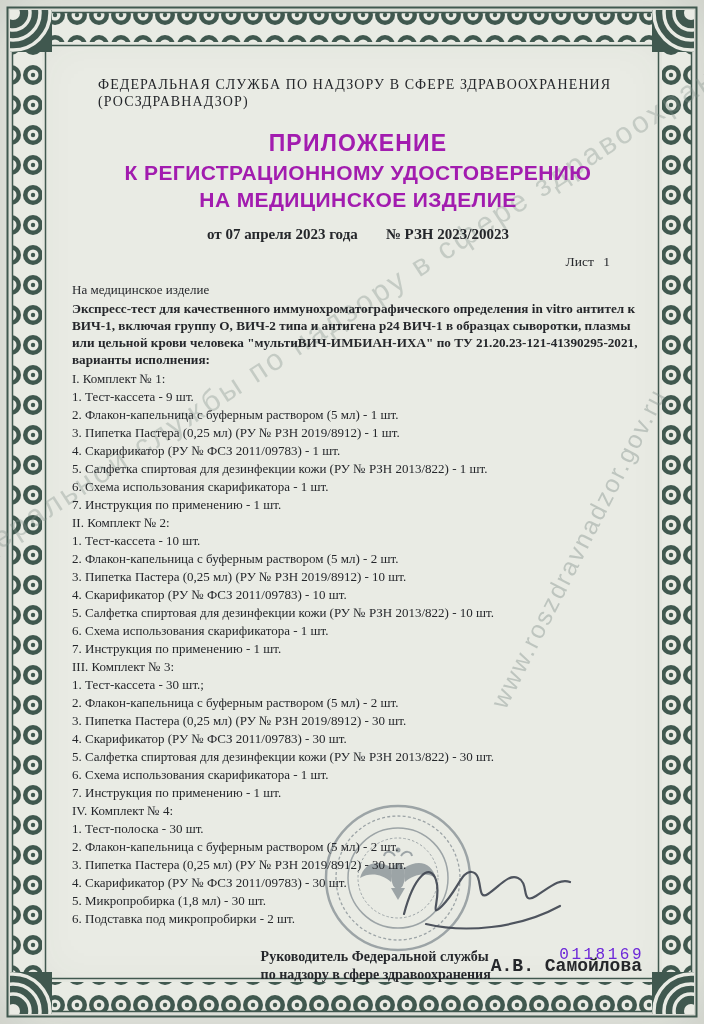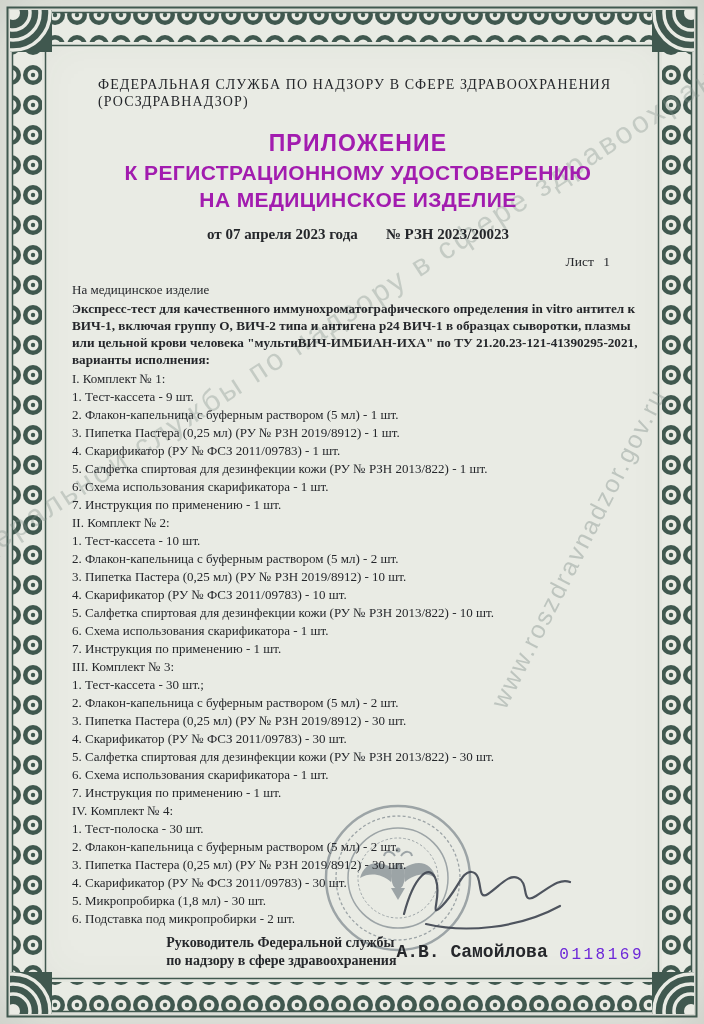--- a/index.html
+++ b/index.html
@@ -13,21 +13,21 @@
   .content{position:absolute;left:72px;top:76px;width:572px;z-index:2;}
   .agency{font-size:14px;line-height:17px;letter-spacing:1.1px;margin-left:26px;}
   .title{text-align:center;font-family:"Liberation Sans",sans-serif;font-weight:bold;margin-top:18px;color:#a21caf;}
   .t1{font-size:23px;letter-spacing:1.2px;line-height:31px;}
   .t2,.t3{font-size:21px;letter-spacing:.4px;line-height:27px;}
   .refrow{display:flex;justify-content:center;gap:28px;font-weight:bold;font-size:15px;margin-top:13px;}
   .sheet{text-align:right;font-weight:normal;font-size:13.5px;padding-right:34px;margin-top:11px;word-spacing:6px;}
   .bodytext{margin-top:11px;font-size:13px;line-height:18px;}
   .para-bold{font-weight:bold;font-size:13.2px;line-height:17px;margin:1px 0 2px;text-align:left;}
   .line{white-space:nowrap;}
-  .footer{display:flex;justify-content:center;align-items:center;margin-top:6px;font-weight:bold;font-size:14px;line-height:18px;}
+  .footer{display:flex;justify-content:flex-end;align-items:center;margin-top:20px;font-weight:bold;font-size:14px;line-height:18px;}
   .name{font-size:18px;padding-right:2px;font-family:Liberation Mono, monospace;}
   .serial{position:absolute;right:60px;bottom:60px;z-index:3;
     font-family:Liberation Mono, monospace;font-size:16px;letter-spacing:2.5px;color:#6d28d9;}
   .wm{position:absolute;z-index:1;font-family:"Liberation Sans",sans-serif;white-space:nowrap;pointer-events:none;}
   .wm1{left:-60px;top:560px;font-size:30px;color:rgba(125,140,134,.34);letter-spacing:3px;
     transform:rotate(-33deg);transform-origin:0 50%;}
   .wm2{left:498px;top:692px;font-size:25px;color:rgba(125,140,134,.40);letter-spacing:2px;
     transform:rotate(-63deg);transform-origin:0 50%;}
   .stamp{position:absolute;left:318px;top:798px;z-index:1;opacity:.55;}
   .sig{position:absolute;left:392px;top:836px;z-index:3;opacity:.9;}

